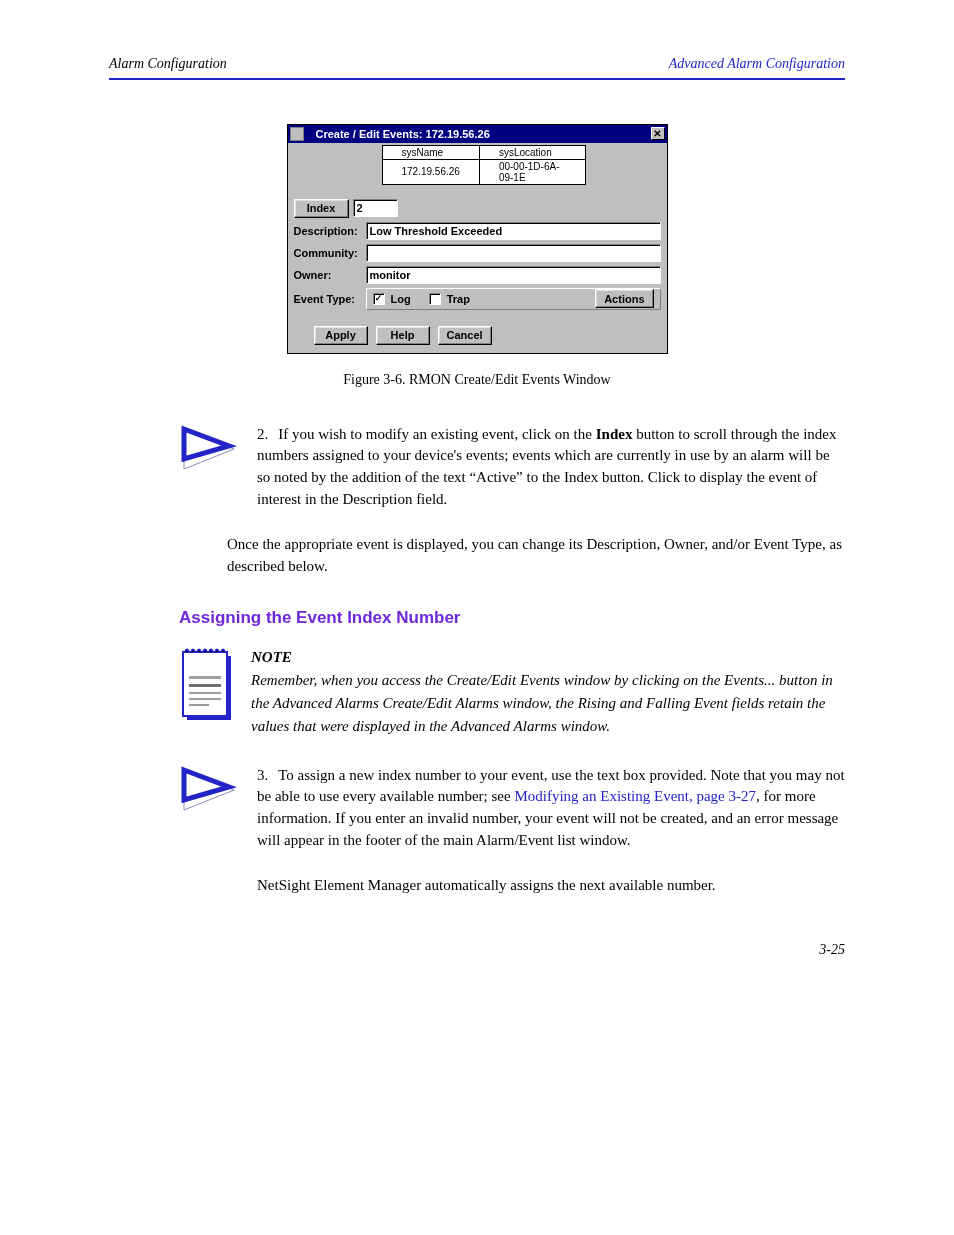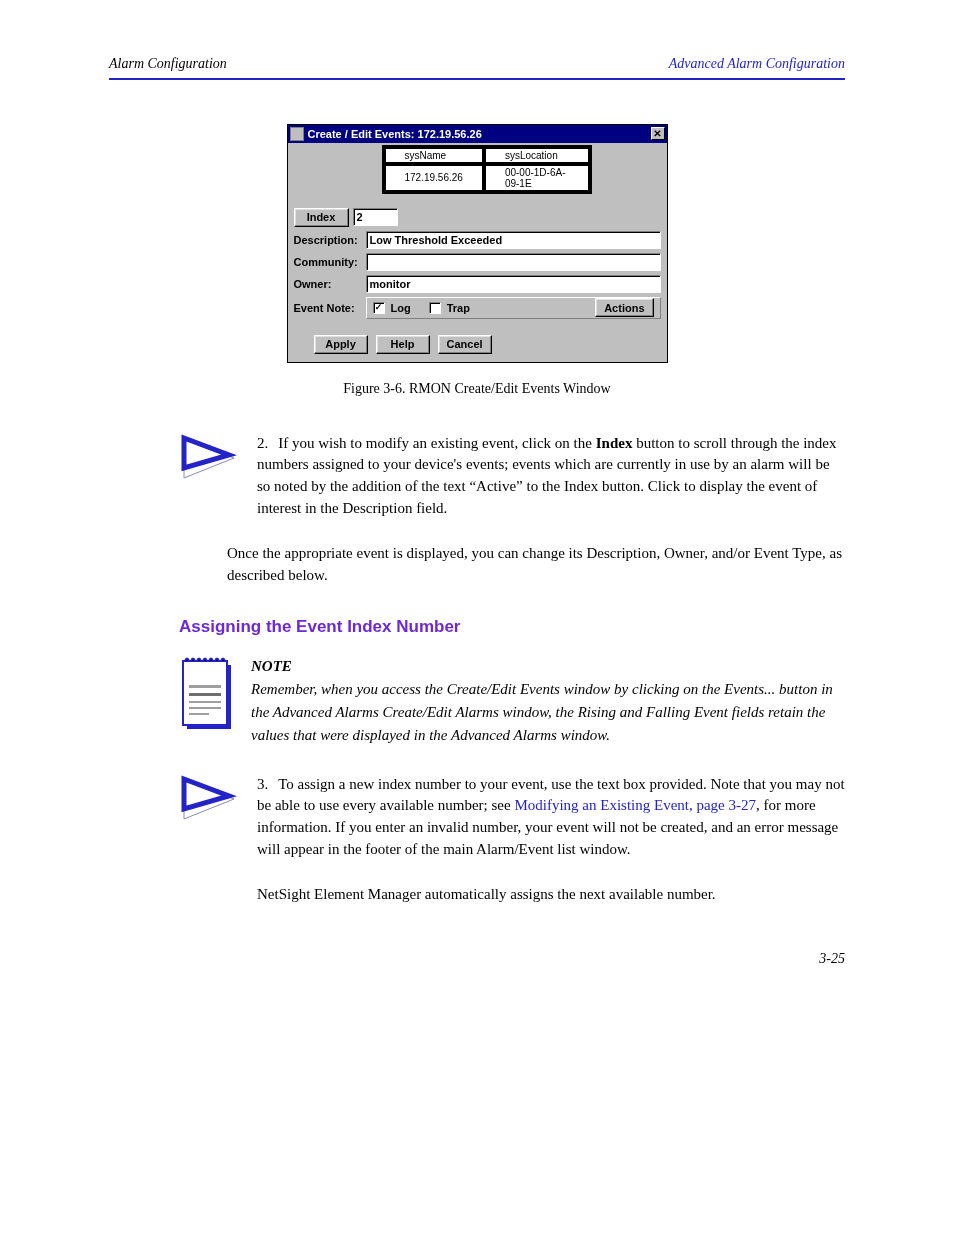--- a/index.html
+++ b/index.html
@@ -47,21 +47,21 @@
     display: flex;
     align-items: center;
     justify-content: space-between;
     padding: 1px 2px;
     height: 18px;
     font-weight: bold;
   }
   .titlebar-left {
     display: flex;
     align-items: center;
-    gap: 4px;
+    gap: 12px;
   }
   .title-icon {
     width: 14px; height: 14px;
     background: #bfbfbf;
     border: 1px solid #808080;
   }
   .title-close {
     width: 14px; height: 13px;
     background: #bfbfbf;
     border-top: 1px solid #fff;
@@ -80,21 +80,21 @@
     padding: 2px 6px 8px 6px;
   }
   .sysgrid {
     margin-left: 88px;
     margin-bottom: 14px;
   }
   .sysgrid table {
     border-collapse: collapse;
   }
   .sysgrid td {
-    border: 4px solid #000000;
+    border: 1px solid #000000;
     background: #fff;
     font-size: 10px;
     padding: 1px 19px;
     height: 14px;
     font-family: Arial;
   }
   .form-row {
     display: flex;
     align-items: center;
     margin-bottom: 4px;
@@ -248,21 +248,21 @@
         </div>
         <div class="form-row">
           <span class="form-label">Community:</span>
           <input class="win-input wide-input" value="" style="">
         </div>
         <div class="form-row">
           <span class="form-label">Owner:</span>
           <input class="win-input wide-input" value="monitor" style="">
         </div>
         <div class="form-row">
-          <span class="form-label">Event Note:</span>
+          <span class="form-label">Event Type:</span>
           <div class="et-box">
             <div style="display:flex;gap:18px;align-items:center">
               <div class="chk-pair">
                 <div class="chk">✓</div>
                 <span>Log</span>
               </div>
               <div class="chk-pair">
                 <div class="chk"></div>
                 <span>Trap</span>
               </div>

